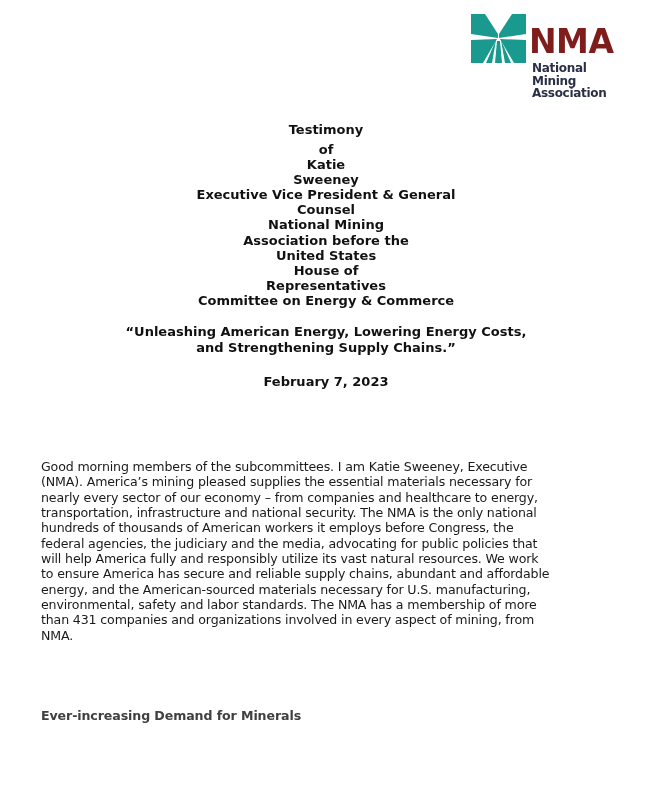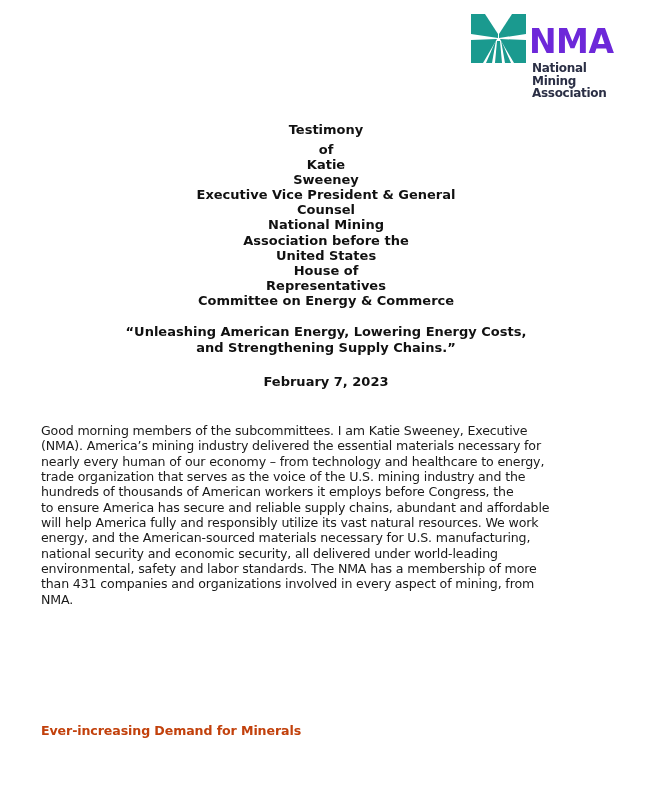--- a/index.html
+++ b/index.html
@@ -1,39 +1,39 @@
 <!DOCTYPE html>
 <html><head>
 <meta charset="utf-8">
 <style>
   html, body { margin: 0; padding: 0; background: #ffffff; }
   body { width: 648px; height: 798px; position: relative; overflow: hidden; color: #1a1a1a; }
   .page { position: absolute; left: 0; top: 0; width: 648px; height: 798px; background: #fff; }
 
   .logo { position: absolute; left: 471px; top: 14px; width: 150px; height: 90px; }
   .logo-mark { position: absolute; left: 0; top: 0; width: 55px; height: 49px; }
-  .logo-abbr { position: absolute; left: 58px; top: 10px; font-family: "DejaVu Sans", sans-serif; font-weight: bold; font-size: 33px; letter-spacing: -0.5px; color: #6d28d9; line-height: 36px; }
+  .logo-abbr { position: absolute; left: 58px; top: 10px; font-family: "DejaVu Sans", sans-serif; font-weight: bold; font-size: 33px; letter-spacing: -0.5px; color: #7f1d1d; line-height: 36px; }
   .logo-name { position: absolute; left: 61px; top: 48px; font-family: "DejaVu Sans", sans-serif; font-size: 12px; font-weight: bold; line-height: 12.5px; color: #2b2f45; letter-spacing: -0.3px; }
   .logo-name span { display: block; }
 
   .title-block { position: absolute; left: 0; top: 122px; width: 652px; text-align: center; font-family: "DejaVu Sans", sans-serif; font-weight: bold; font-size: 13px; color: #111; }
   .title-block .tl { display: block; height: 15.1px; line-height: 15.1px; white-space: nowrap; }
   .title-block .tl.first { height: 20px; }
 
   .subtitle { position: absolute; left: 0; top: 324px; width: 652px; text-align: center; font-family: "DejaVu Sans", sans-serif; font-weight: bold; font-size: 13px; line-height: 16px; color: #111; }
   .subtitle span { display: block; white-space: nowrap; }
 
   .date { position: absolute; left: 0; top: 374px; width: 652px; text-align: center; font-family: "DejaVu Sans", sans-serif; font-weight: bold; font-size: 13px; line-height: 16px; color: #111; }
 
-  .body-para { position: absolute; left: 41px; width: 580px; font-family: "DejaVu Sans", sans-serif; font-size: 12.6px; color: #1a1a1a; letter-spacing: -0.15px; }
+  .body-para { position: absolute; left: 41px; width: 580px; font-family: "DejaVu Sans", sans-serif; font-size: 12.6px; color: #1a1a1a; letter-spacing: -0.15px; margin-top: 36px; }
   .body-para .ln { display: block; white-space: nowrap; height: 15.35px; line-height: 15.35px; }
   .p1 { top: 423px; }
   .p2 { top: 755px; }
 
-  .section-heading { position: absolute; left: 41px; top: 723px; font-family: "DejaVu Sans", sans-serif; font-weight: bold; font-size: 12.6px; line-height: 16px; color: #c2410c; letter-spacing: -0.1px; }
+  .section-heading { position: absolute; left: 41px; top: 708px; font-family: "DejaVu Sans", sans-serif; font-weight: bold; font-size: 12.6px; line-height: 16px; color: #404040; letter-spacing: -0.1px; }
   sup { font-size: 8px; line-height: 0; vertical-align: 5px; }
 </style>
 </head>
 <body>
 
 <div class="page">
 
   <div class="logo">
     <svg class="logo-mark" viewBox="0 0 55 49">
       <polygon points="0,0 14,0 27,20 27,24 0,20" fill="#1a9a8f"></polygon>
@@ -69,28 +69,28 @@
 
   <div class="subtitle">
     <span>“Unleashing American Energy, Lowering Energy Costs,</span>
     <span>and Strengthening Supply Chains.”</span>
   </div>
 
   <div class="date">February 7, 2023</div>
 
   <div class="body-para p1">
     <span class="ln">Good morning members of the subcommittees. I am Katie Sweeney, Executive</span>
-    <span class="ln">(NMA). America’s mining industry delivered the essential materials necessary for</span>
-    <span class="ln">nearly every human of our economy – from technology and healthcare to energy,</span>
-    <span class="ln">trade organization that serves as the voice of the U.S. mining industry and the</span>
+    <span class="ln">(NMA). America’s mining pleased supplies the essential materials necessary for</span>
+    <span class="ln">nearly every sector of our economy – from companies and healthcare to energy,</span>
+    <span class="ln">transportation, infrastructure and national security. The NMA is the only national</span>
     <span class="ln">hundreds of thousands of American workers it employs before Congress, the</span>
+    <span class="ln">federal agencies, the judiciary and the media, advocating for public policies that</span>
+    <span class="ln">will help America fully and responsibly utilize its vast natural resources. We work</span>
     <span class="ln">to ensure America has secure and reliable supply chains, abundant and affordable</span>
-    <span class="ln">will help America fully and responsibly utilize its vast natural resources. We work</span>
     <span class="ln">energy, and the American-sourced materials necessary for U.S. manufacturing,</span>
-    <span class="ln">national security and economic security, all delivered under world-leading</span>
     <span class="ln">environmental, safety and labor standards.  The NMA has a membership of more</span>
     <span class="ln">than 431 companies and organizations involved in every aspect of mining, from</span>
     <span class="ln">NMA.</span>
   </div>
 
   <div class="section-heading">Ever-increasing Demand for Minerals</div>
 
   <div class="body-para p2">
   </div>
 

